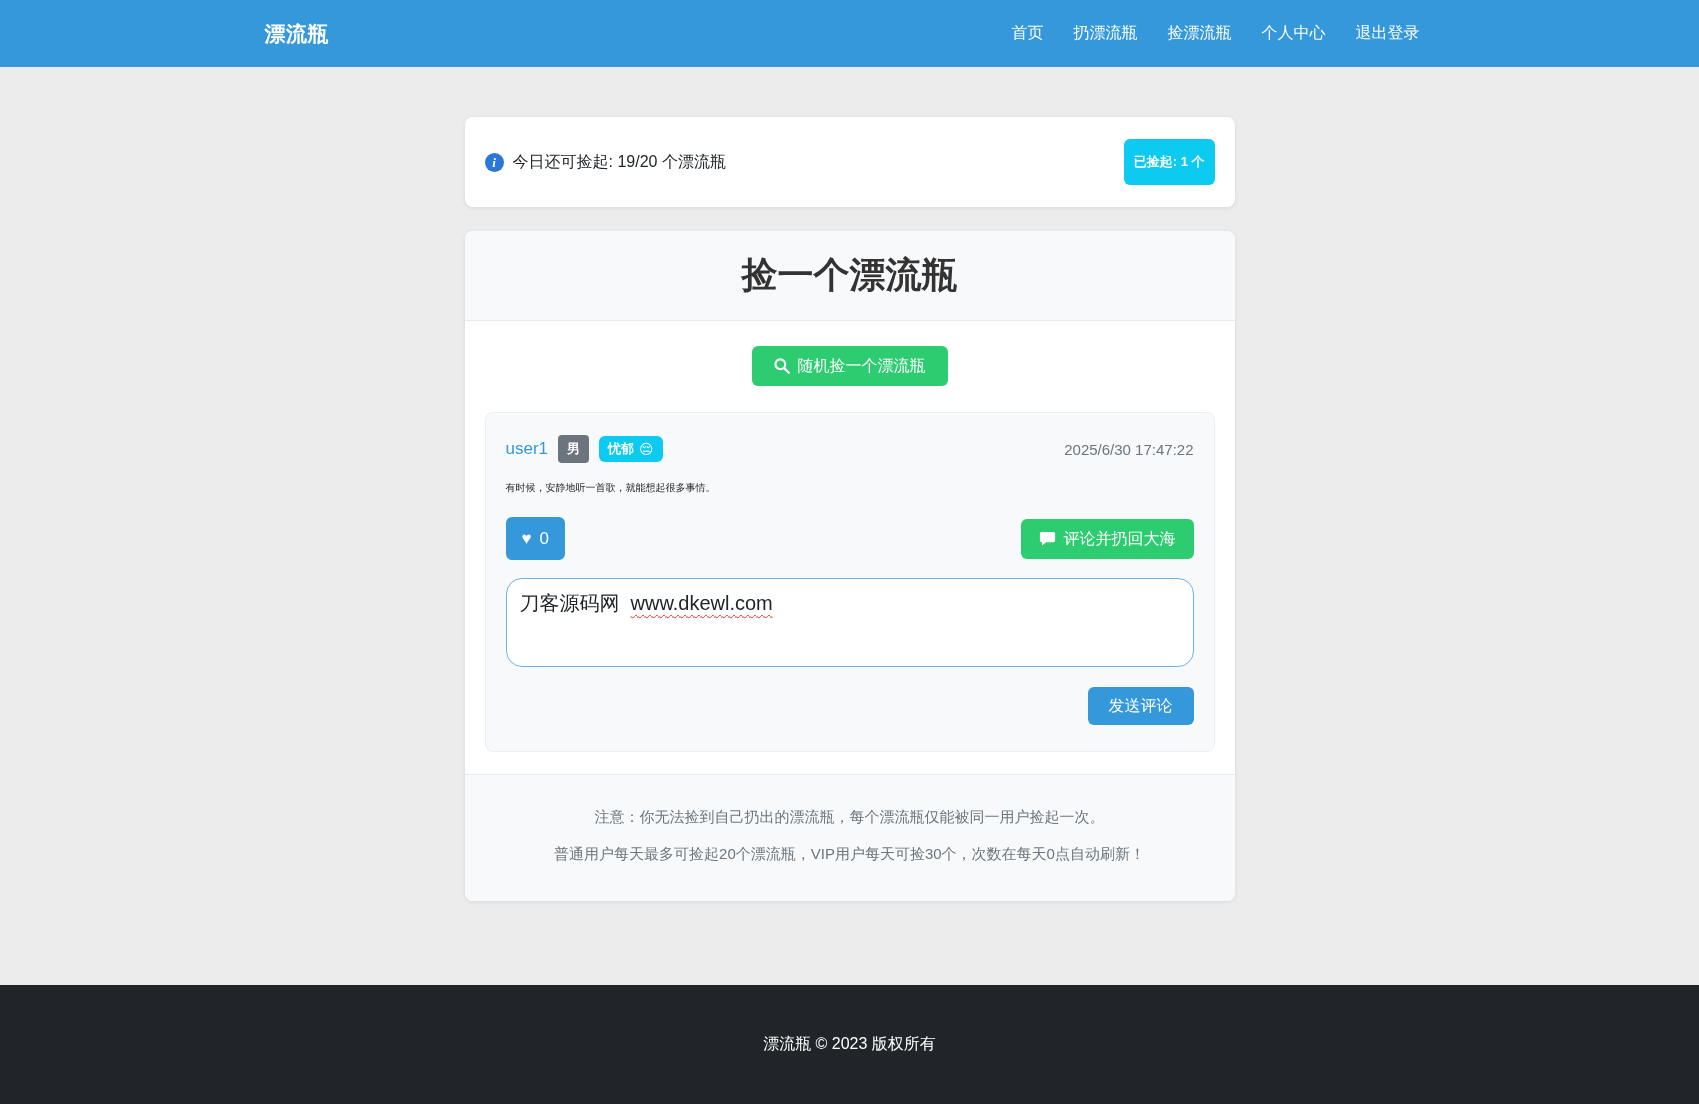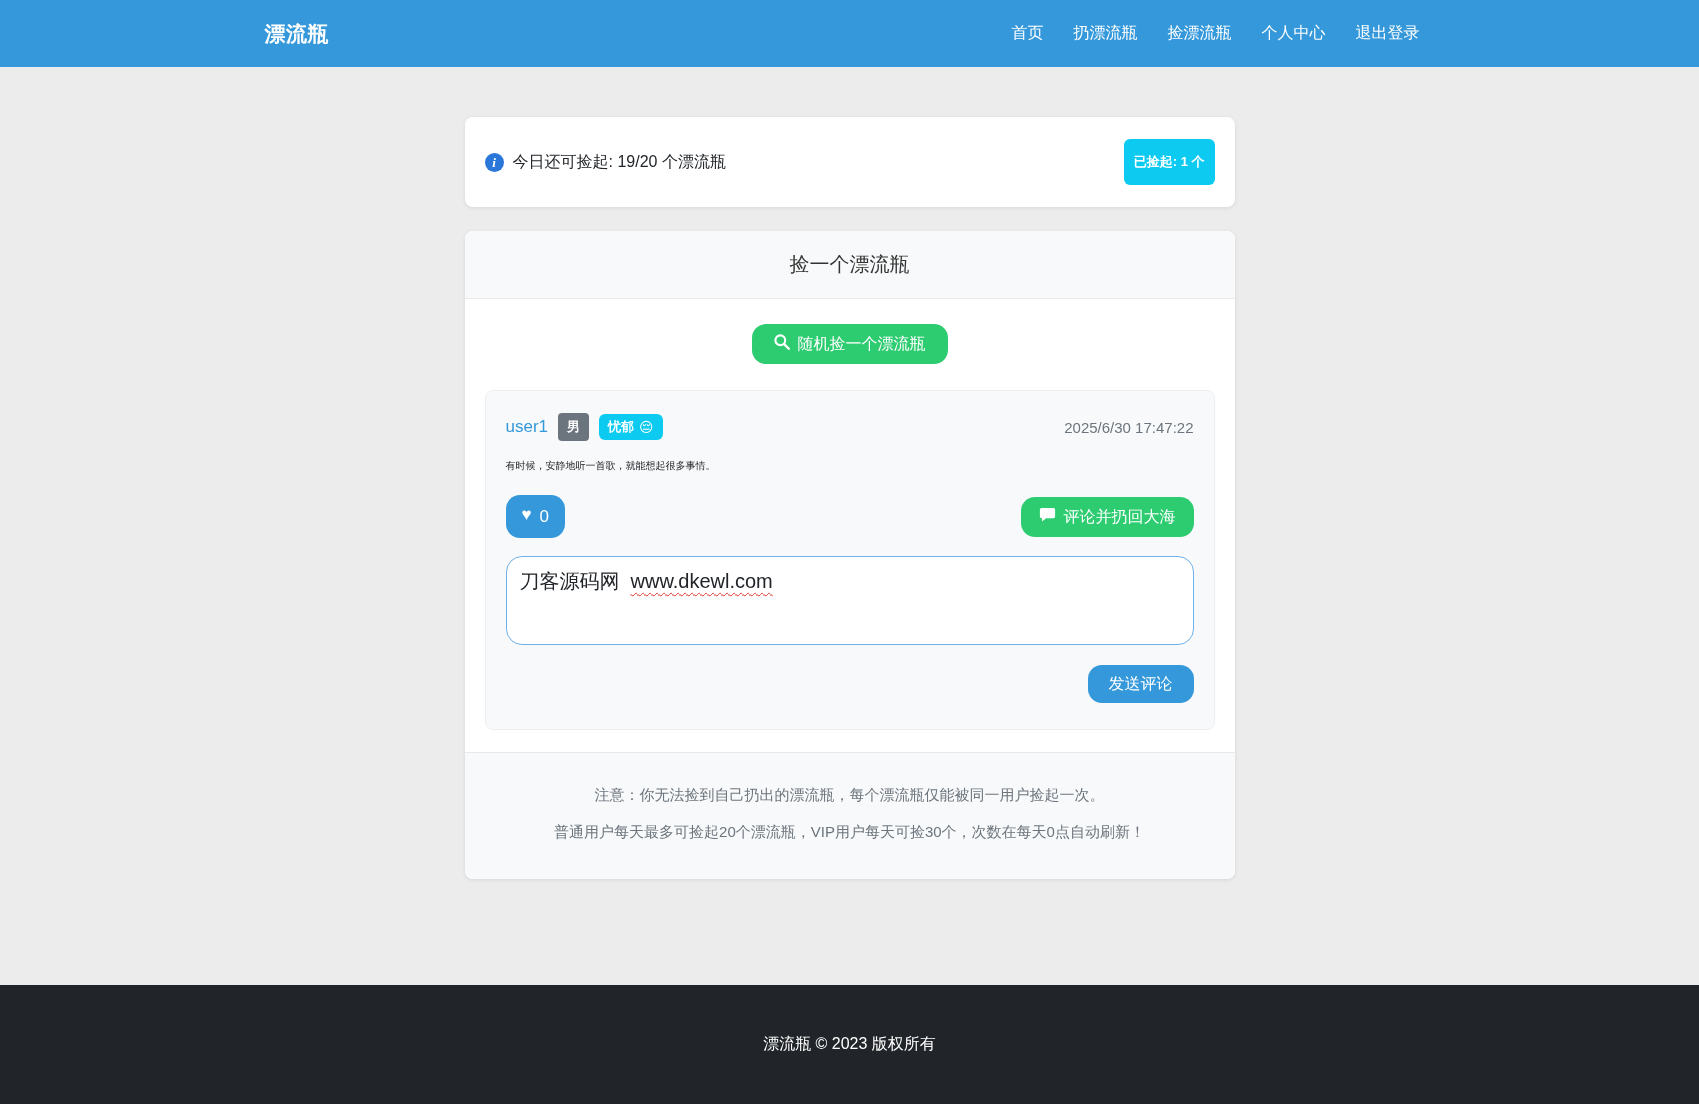--- a/index.html
+++ b/index.html
@@ -28,24 +28,24 @@
   .quota-card{display:flex; align-items:center; justify-content:space-between;
     padding:22px 20px; margin-bottom:24px;}
   .quota-left{display:flex; align-items:center; gap:9px; font-size:16px; color:#212529;}
   .info-icon{width:19px; height:19px; border-radius:50%; background:var(--info_icon); color:#fff;
     font:italic 700 13px/19px "Liberation Serif","DejaVu Serif",serif; text-align:center; flex:0 0 auto;}
   .badge-cyan{background:var(--info_badge); color:#fff; font-size:13px; font-weight:700;
     padding:14px 10px; border-radius:6px; white-space:nowrap; display:inline-flex; align-items:center; gap:4px;}
   
   .main-card{overflow:hidden; margin-bottom:10px;}
   .card-header{background:#f8f9fa; border-bottom:1px solid #e7e9eb; padding:20px; text-align:center;}
-  .card-header h1{margin:0; font-size:20px; font-weight:400; color:#333;}
+  .card-header h1{margin:0; font-size:36px; font-weight:700; color:#333;}
   .card-body{padding:25px 20px 22px;}
   .center{text-align:center;}
-  .btn{display:inline-flex; align-items:flex-start; gap:8px; border:none; border-radius:14px;
+  .btn{display:inline-flex; align-items:center; gap:8px; border:none; border-radius:6px;
     font-family:inherit; font-size:16px; color:#fff; cursor:pointer; line-height:1.25;}
   .btn-green{background:var(--success); padding:10px 22px;}
   .btn-blue{background:var(--primary);}
   .icon-svg{display:inline-flex; align-items:center;}
   
   .bottle{margin-top:26px; background:#f8f9fa; border:1px solid #ecEFf1; border:1px solid #eceff1;
     border-radius:8px; padding:22px 20px 26px;}
   .bottle-head{display:flex; align-items:center; gap:10px;}
   .username{color:var(--primary); font-size:17px; text-decoration:none; cursor:pointer;}
   .badge-gray{background:var(--secondary_badge); color:#fff; font-size:13px; font-weight:700;

